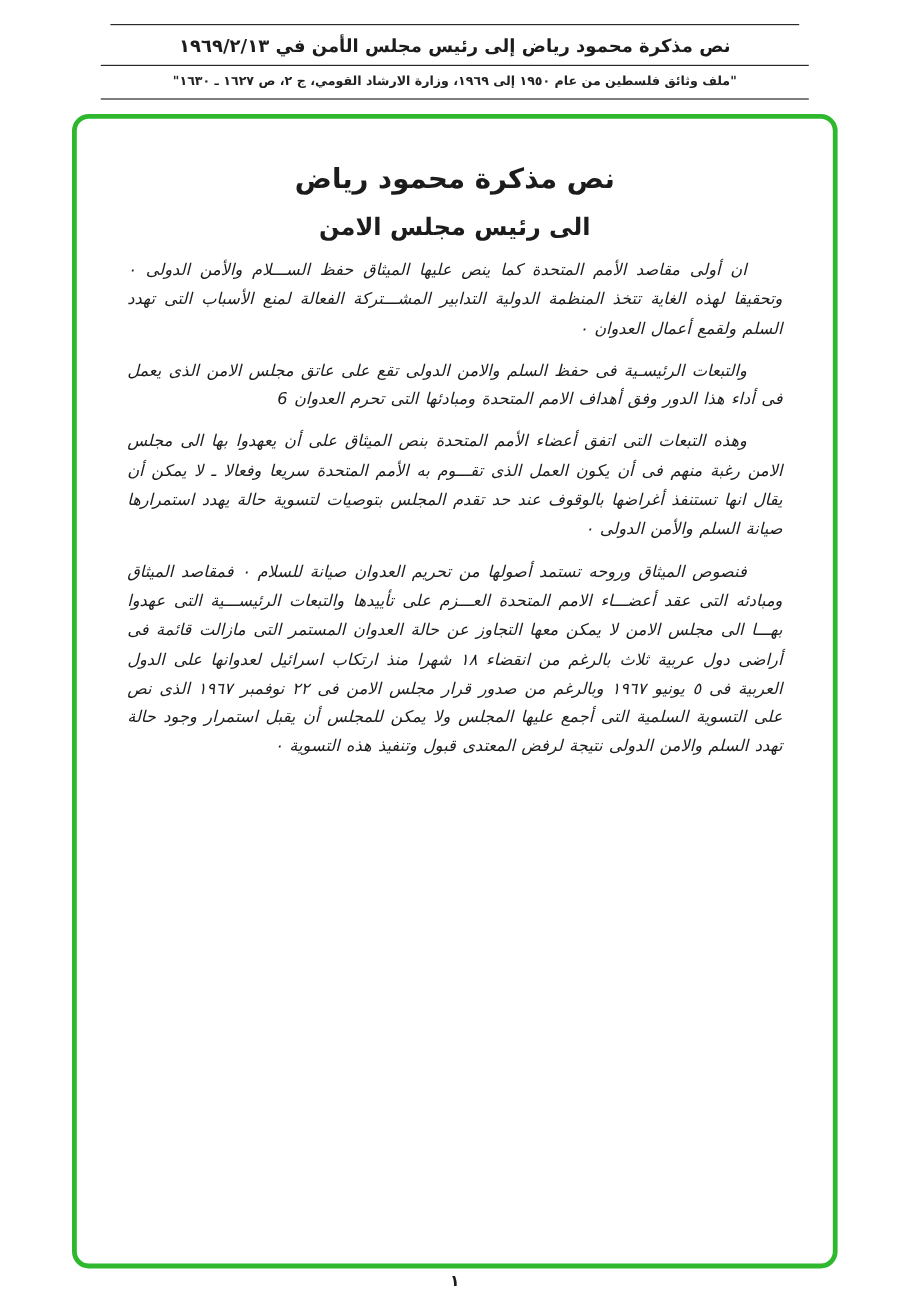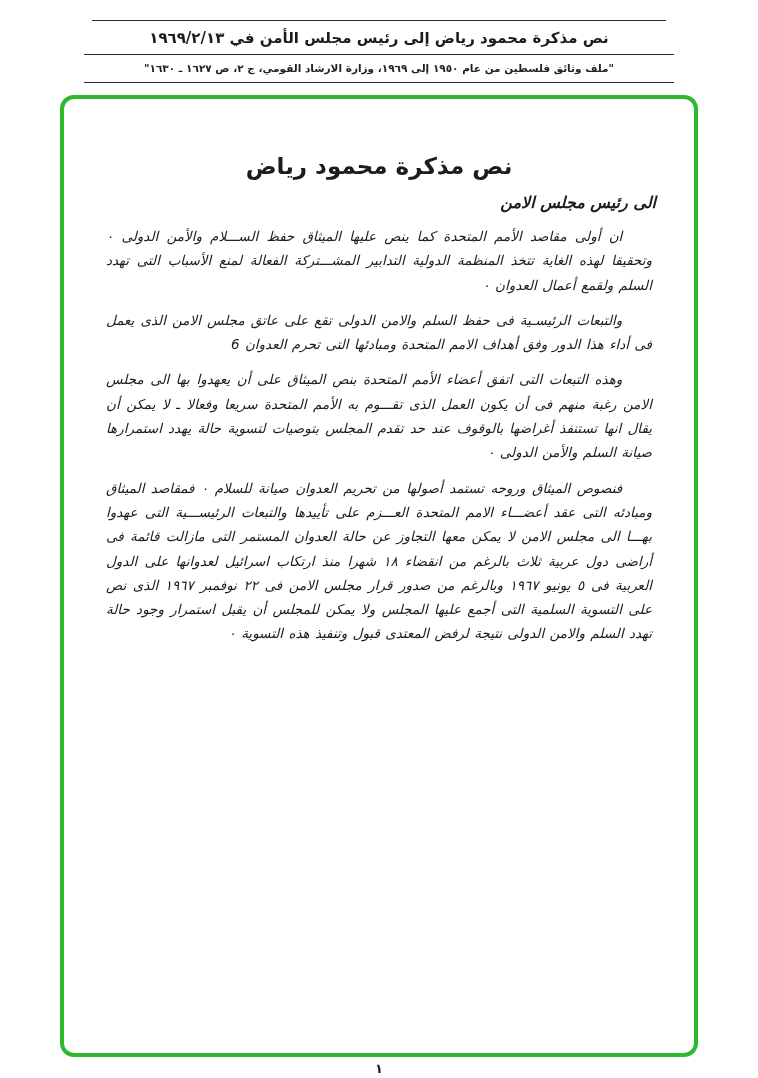--- a/index.html
+++ b/index.html
@@ -35,37 +35,37 @@
     color: #222;
   }
 
   
   .doc-frame {
     margin: 12px auto 0 auto;
     width: 638px;
     height: 962px;
     border: 4px solid #2eb82e;
     border-radius: 14px;
-    padding: 50px 34px 20px 34px;
+    padding: 34px 34px 20px 34px;
     background: #fff;
     overflow: hidden;
   }
 
   .doc-title {
     text-align: center;
     font-size: 23px;
     font-weight: bold;
     margin-bottom: 14px;
     letter-spacing: 0.5px;
   }
   .doc-subtitle {
-    font-size: 16px;
+    text-align: center;
+    font-size: 20px;
     font-weight: bold;
     margin-bottom: 12px;
-    font-style: italic;
   }
   .doc-date {
     text-align: center;
     font-size: 16px;
     font-weight: bold;
     margin-bottom: 30px;
   }
 
   .doc-body p {
     font-size: 13.5px;

